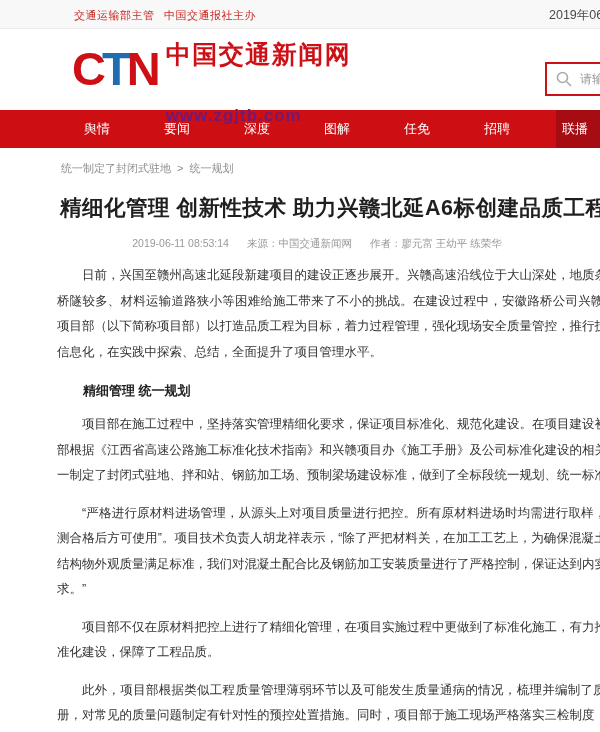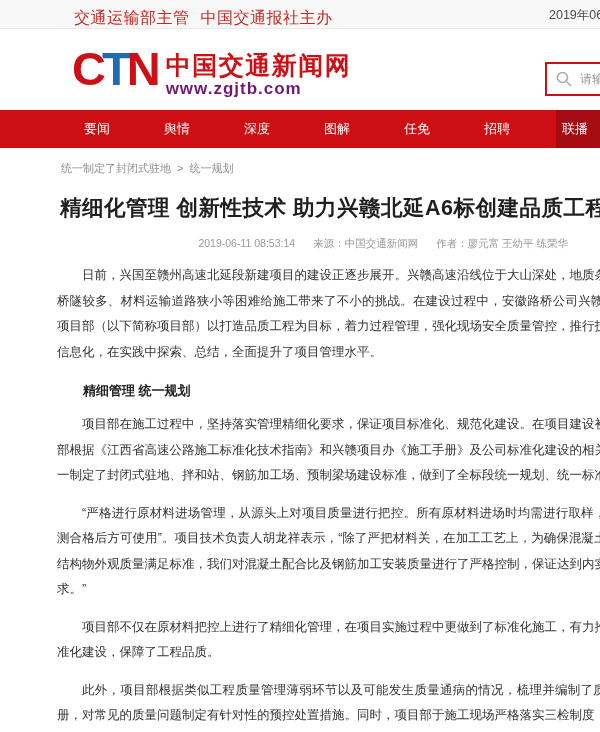--- a/index.html
+++ b/index.html
@@ -3,30 +3,30 @@
 <meta charset="utf-8">
 <style>
   * { margin:0; padding:0; box-sizing:border-box; }
   html,body { background:#fff; }
   body { font-family:"Liberation Sans", sans-serif; }
   .viewport { width:600px; height:732px; overflow:hidden; position:relative; background:#fff; }
   .page { width:1000px; }
 
   
   .topbar { height:29px; background:#f8f8f8; border-bottom:1px solid #ececec; position:relative; width:1000px; }
-  .topbar .supervisor { position:absolute; left:74px; top:8px; color:#c9261f; font-size:16px; letter-spacing:.5px; word-spacing:6px; }
+  .topbar .supervisor { position:absolute; left:74px; top:8px; color:#c9261f; font-size:11px; letter-spacing:.5px; word-spacing:6px; }
   .topbar .date { position:absolute; left:549px; top:7px; color:#4a4a4a; font-size:12.5px; white-space:nowrap; }
 
   
   .header { height:81px; background:#fff; position:relative; width:1000px; }
-  .logo { position:absolute; left:72px; top:11px; display:flex; align-items:flex-end; cursor:pointer; }
+  .logo { position:absolute; left:72px; top:11px; display:flex; align-items:flex-start; cursor:pointer; }
   .ctn { font-size:47px; font-weight:900; letter-spacing:-4px; line-height:58px; font-family:"Liberation Sans",sans-serif; }
   .ctn .c, .ctn .n { color:#cd1016; }
   .ctn .t { color:#1f6cb0; }
-  .logo-text { margin-left:9px; display:flex; flex-direction:column; }
+  .logo-text { margin-left:9px; display:flex; flex-direction:column;gap:38px; }
   .site-name { color:#cd1016; font-size:25px; font-weight:bold; letter-spacing:1.5px; line-height:28px; }
   .site-url { color:#701a75; font-size:17px; font-weight:bold; letter-spacing:1px; line-height:19px; }
 
   .search-box { position:absolute; left:545px; top:33px; width:210px; height:34px; border:2px solid #cd1016; background:#fff; display:flex; align-items:center; padding:0 9px; }
   .search-box .mag { width:16px; height:16px; flex:0 0 auto; }
   .search-box input { border:none; outline:none; margin-left:8px; font-size:12px; color:#555; width:150px; font-family:"Liberation Sans",sans-serif; }
   .search-box input::placeholder { color:#999; }
 
   
   .nav { height:38px; background:#cd0e13; width:1000px; display:flex; align-items:stretch; padding-left:57px; }
@@ -34,21 +34,21 @@
   .nav-item-more { margin-left:19px; width:260px; background:#a50d12; color:#fff; font-size:13px; line-height:38px; padding-left:6px; cursor:pointer; }
 
   
   .breadcrumb { padding:13px 0 0 61px; font-size:11px; color:#8d8d8d; }
   .breadcrumb .sep { margin:0 6px; color:#8d8d8d; }
   .breadcrumb span { cursor:pointer; }
 
   
   .article { margin-left:57px; width:600px; }
   .article-title { margin-top:17px; margin-left:3px; font-size:21.5px; font-weight:bold; color:#1f1f1f; letter-spacing:.5px; white-space:nowrap; }
-  .article-meta { margin-top:15px; width:520px; text-align:right; font-size:10.5px; color:#999; white-space:nowrap; }
+  .article-meta { margin-top:15px; width:520px; text-align:center; font-size:10.5px; color:#999; white-space:nowrap; }
   .article-meta span { margin:0 9px; }
   .blocks { margin-top:4px; }
   .blocks p { font-size:12.5px; color:#333; line-height:25.5px; text-indent:2em; margin:12px 0; text-align:justify; }
   .blocks h3 { font-size:13px; color:#222; font-weight:bold; text-indent:2em; margin:17px 0 10px 0; }
 </style>
 </head>
 <body>
 
 <div class="viewport">
   <div class="page">
@@ -69,22 +69,22 @@
       <div class="search-box">
         <svg class="mag" viewBox="0 0 16 16">
           <circle cx="6.5" cy="6.5" r="5" fill="none" stroke="#aaa" stroke-width="1.6"></circle>
           <line x1="10.5" y1="10.5" x2="15" y2="15" stroke="#aaa" stroke-width="1.6"></line>
         </svg>
         <input type="text" placeholder="请输入关键字" style="">
       </div>
     </div>
 
     <div class="nav">
+      <div class="nav-item">舆情</div>
       <div class="nav-item">要闻</div>
-      <div class="nav-item">舆情</div>
       <div class="nav-item">深度</div>
       <div class="nav-item">图解</div>
       <div class="nav-item">任免</div>
       <div class="nav-item">招聘</div>
       <div class="nav-item-more">联播</div>
     </div>
 
     <div class="breadcrumb">
       <span>统一制定了封闭式驻地</span><span class="sep">&gt;</span><span>统一规划</span>
     </div>

